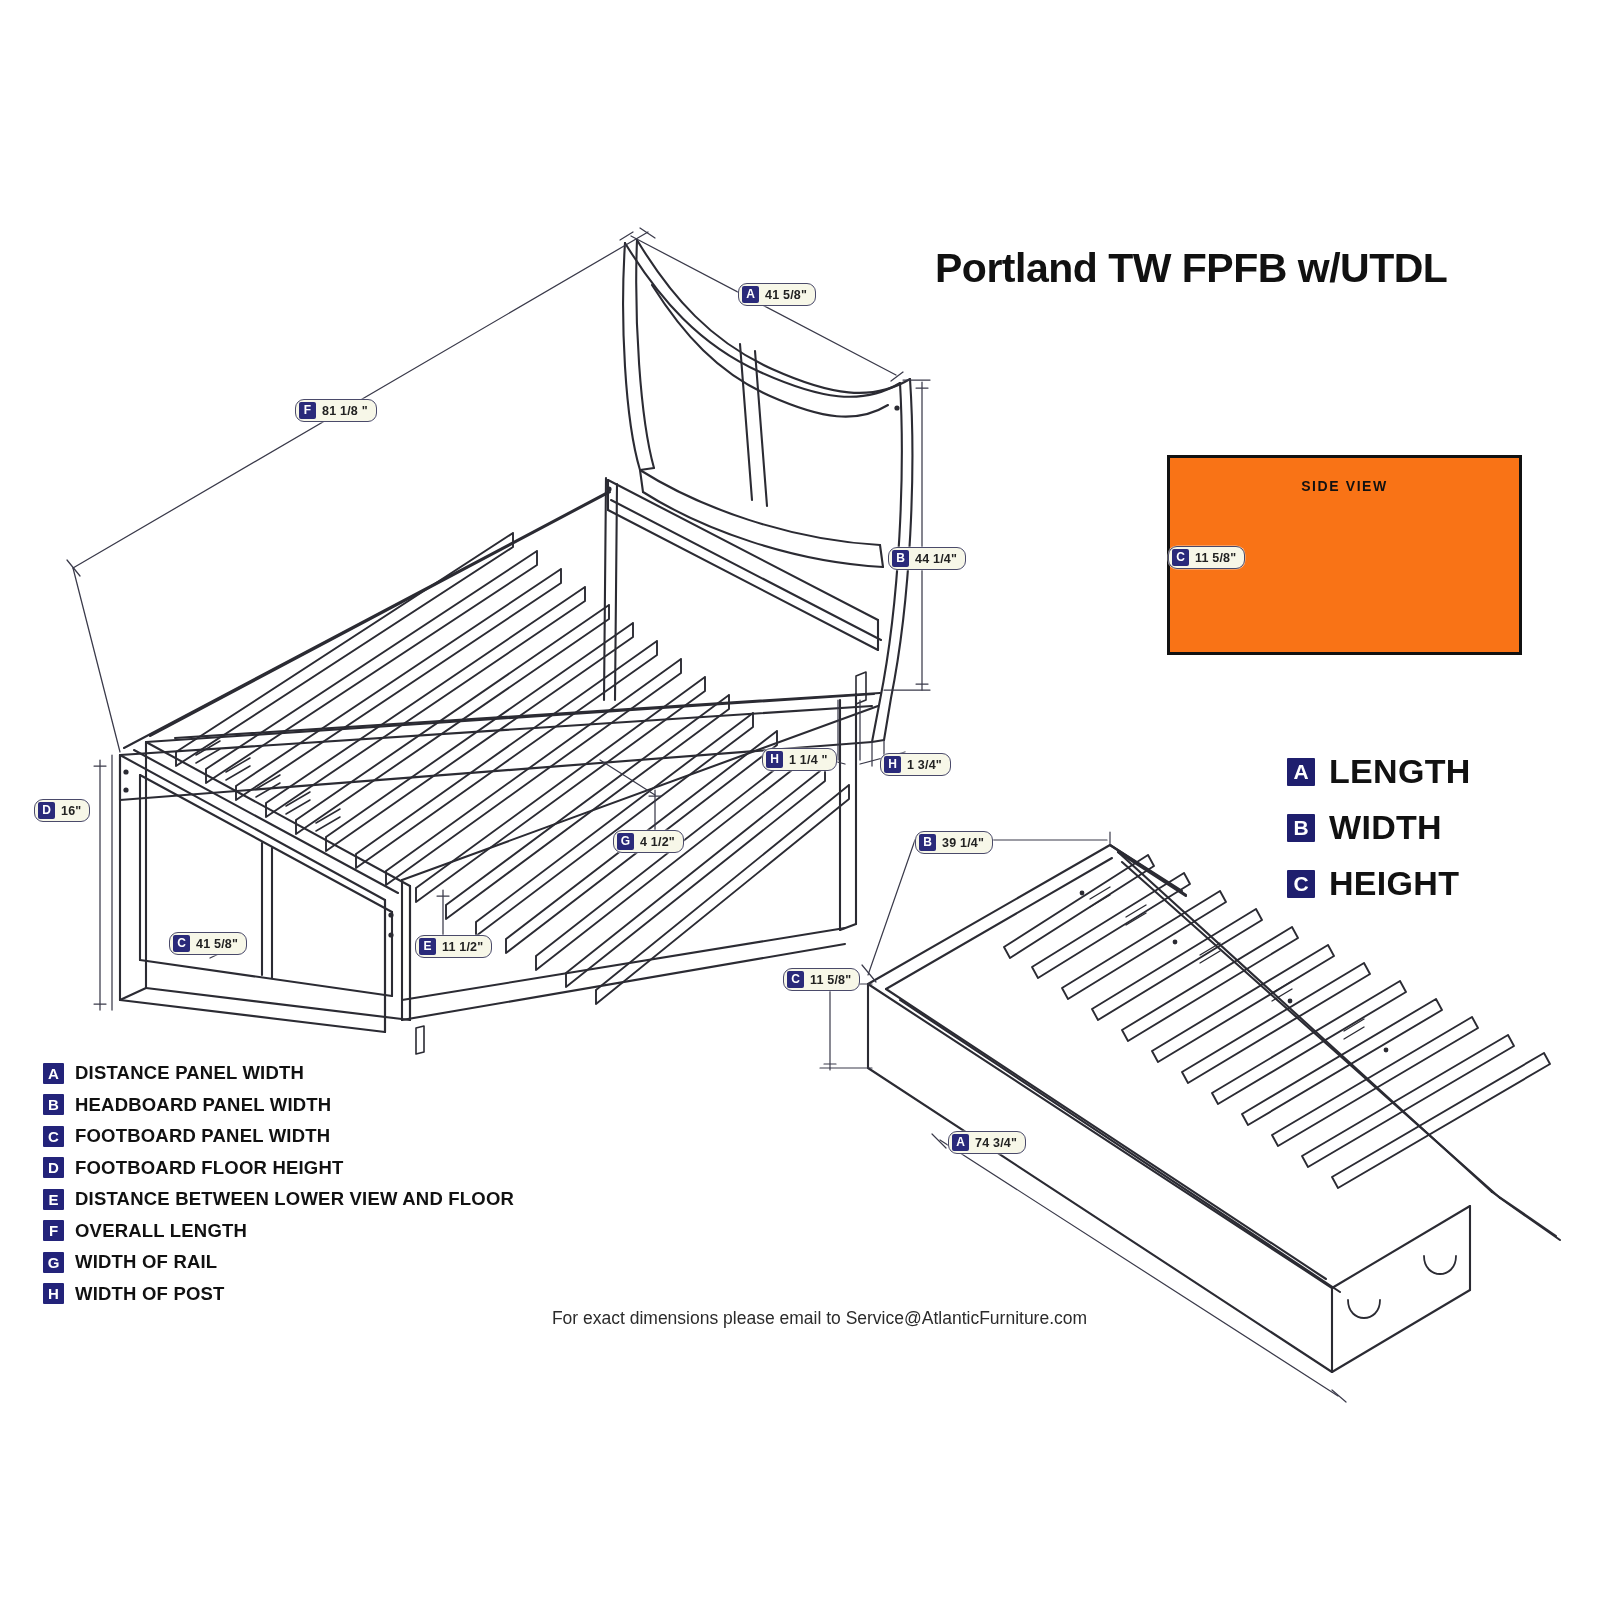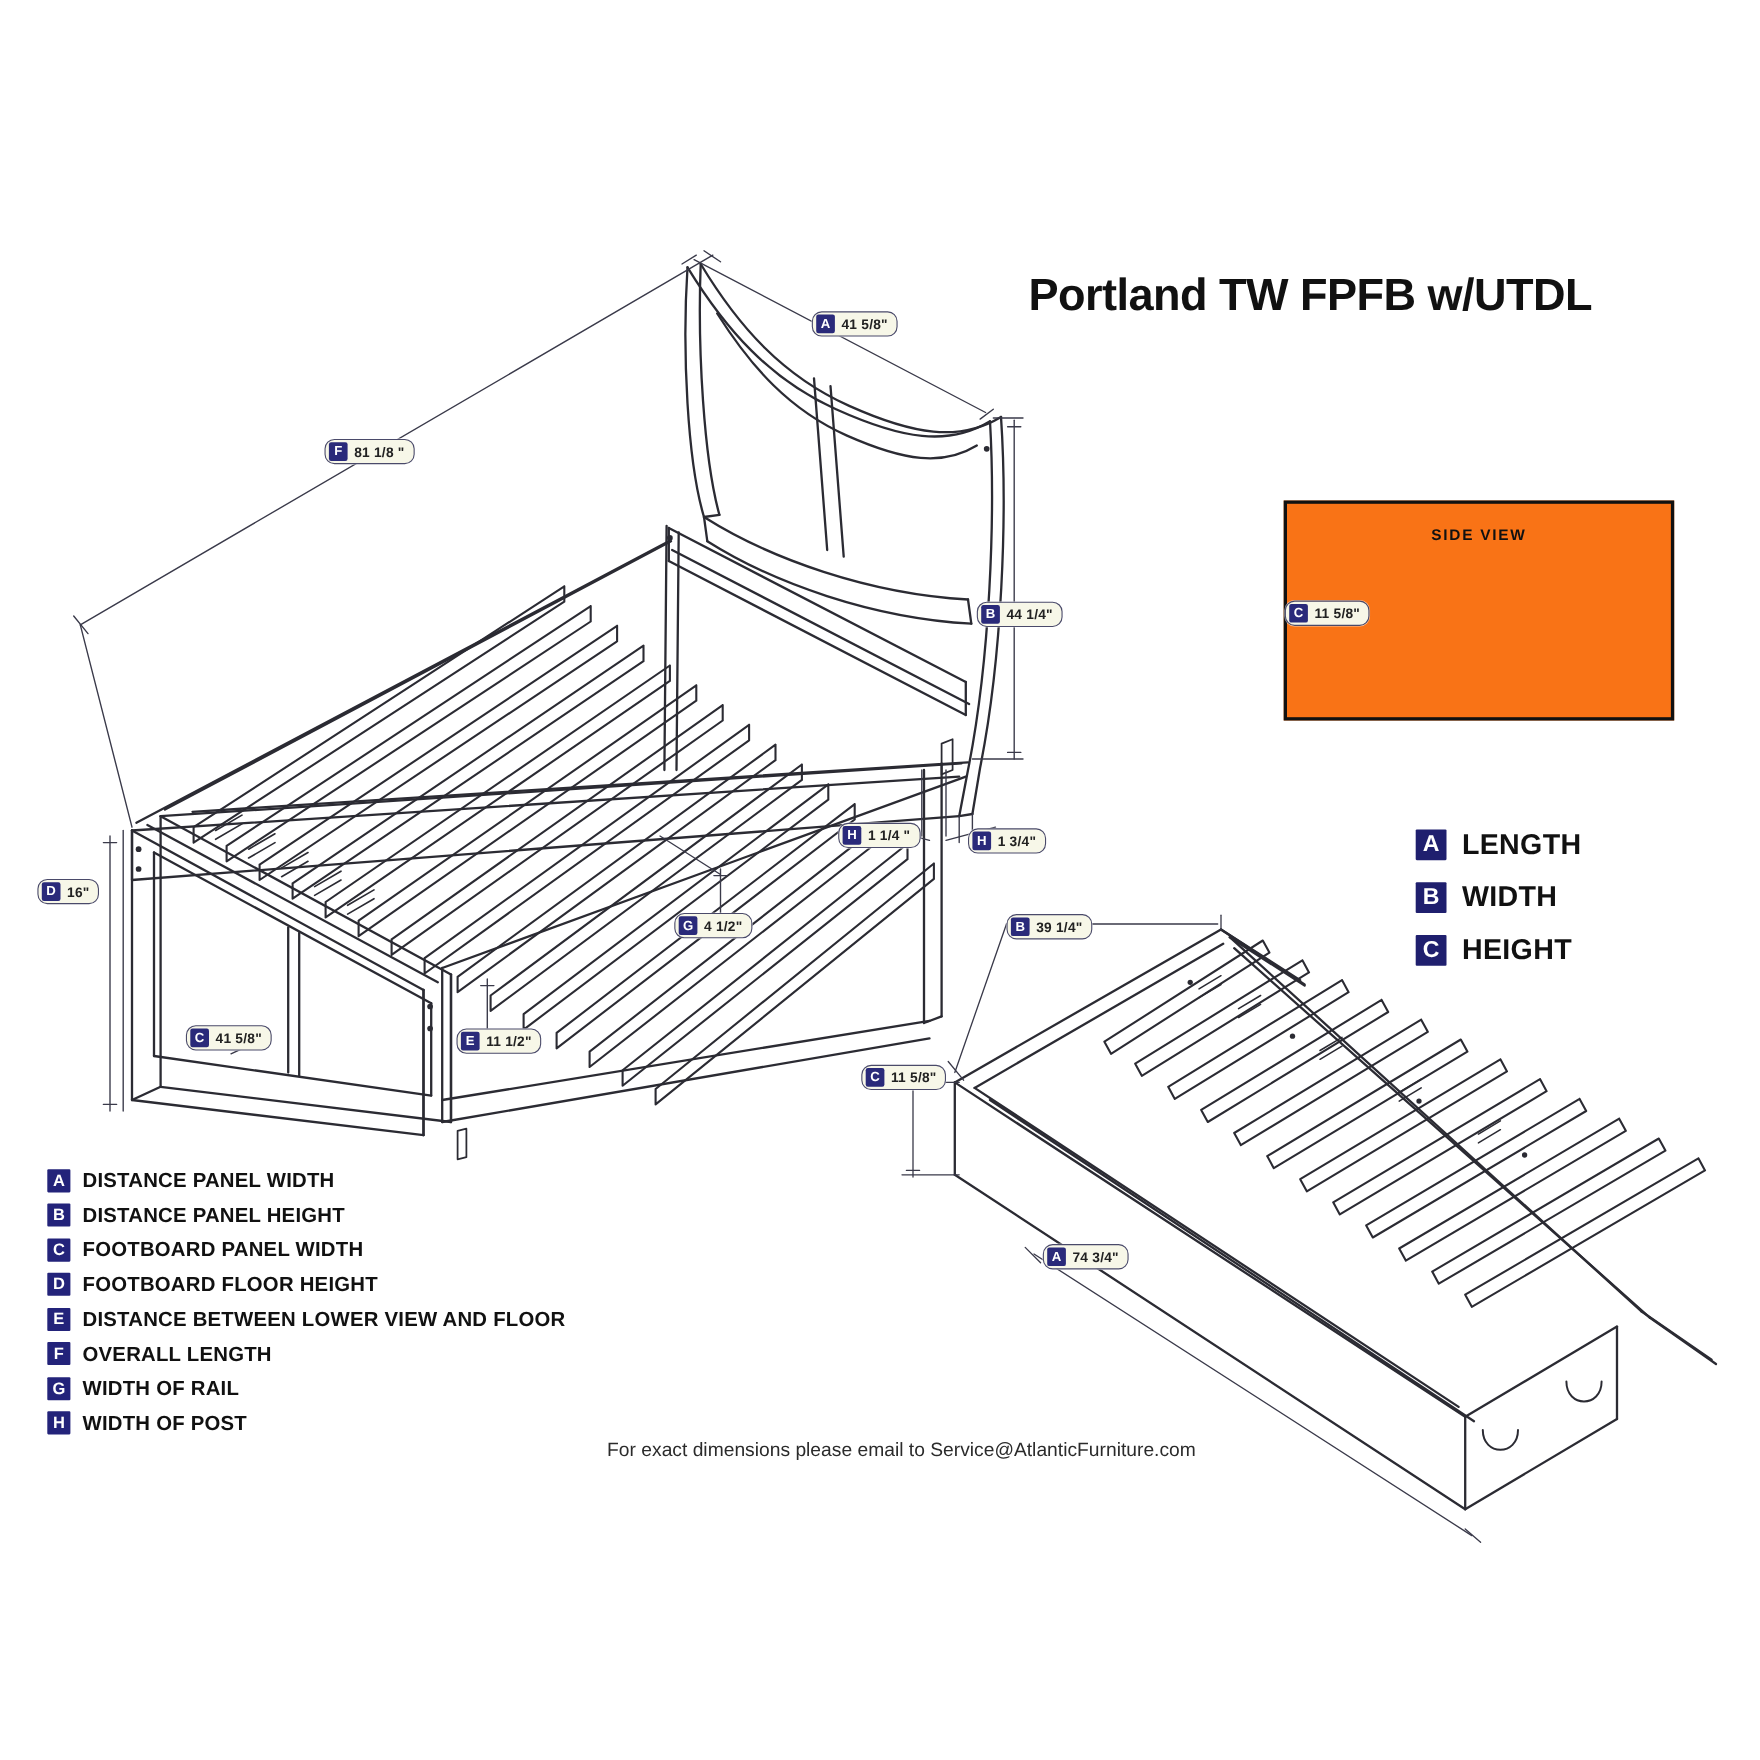--- a/index.html
+++ b/index.html
@@ -45,21 +45,21 @@
   }
 
   
   #abc-legend{position:absolute;left:1287px;top:752px;}
   .abc-row{display:flex;align-items:center;margin-bottom:17px;}
   .abc-row .tag{
     width:28px;height:28px;min-width:28px;background:#1f1f6e;color:#fff;
     font-size:21px;font-weight:bold;line-height:28px;text-align:center;
     margin-right:14px;border-radius:1px;
   }
-  .abc-row .lbl{font-size:26px;font-weight:bold;letter-spacing:0.3px;color:#111;}
+  .abc-row .lbl{font-size:34px;font-weight:bold;letter-spacing:0.3px;color:#111;}
 
   
   #key-legend{position:absolute;left:43px;top:1062px;}
   .key-row{display:flex;align-items:center;margin-bottom:9.5px;}
   .key-row .tag{
     width:21px;height:21px;min-width:21px;background:#23237a;color:#fff;
     font-size:15px;font-weight:bold;line-height:21px;text-align:center;
     margin-right:11px;border-radius:1px;
   }
   .key-row .lbl{font-size:18.5px;font-weight:bold;letter-spacing:0.2px;color:#111;}
@@ -409,21 +409,21 @@
     </div>
   </div>
 
   <div id="key-legend">
     <div class="key-row">
       <span class="tag">A</span>
       <span class="lbl">DISTANCE PANEL WIDTH</span>
     </div>
     <div class="key-row">
       <span class="tag">B</span>
-      <span class="lbl">DISTANCE PANEL HEIGHT</span>
+      <span class="lbl">HEADBOARD PANEL WIDTH</span>
     </div>
     <div class="key-row">
       <span class="tag">C</span>
       <span class="lbl">FOOTBOARD PANEL WIDTH</span>
     </div>
     <div class="key-row">
       <span class="tag">D</span>
       <span class="lbl">FOOTBOARD FLOOR HEIGHT</span>
     </div>
     <div class="key-row">

